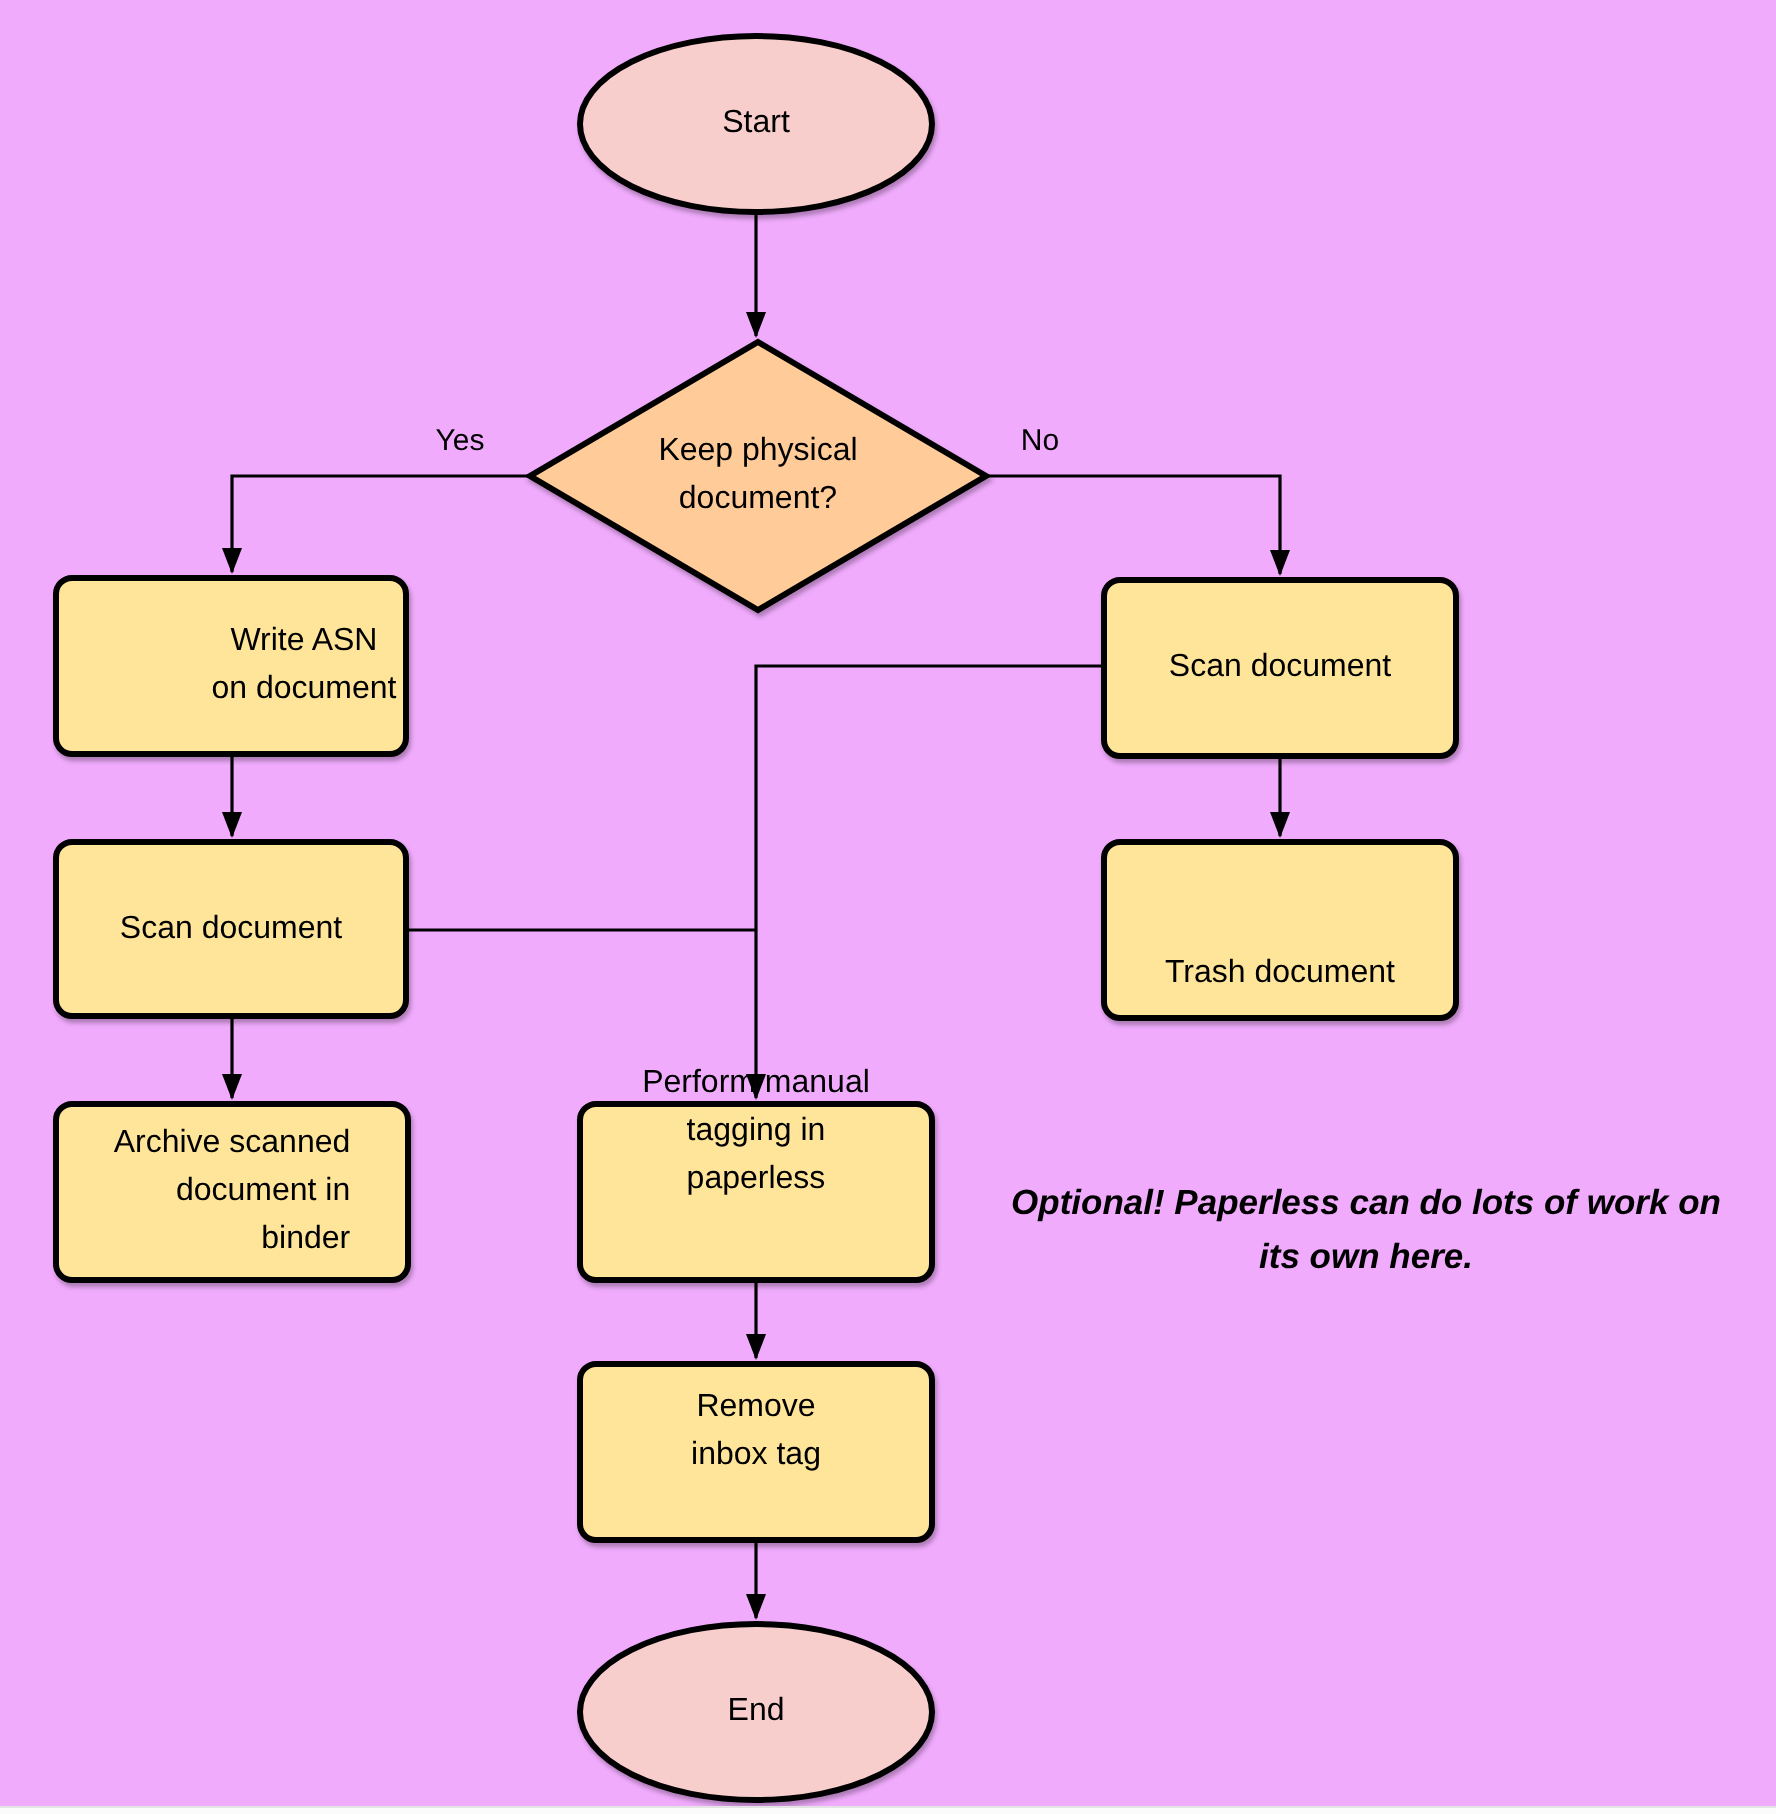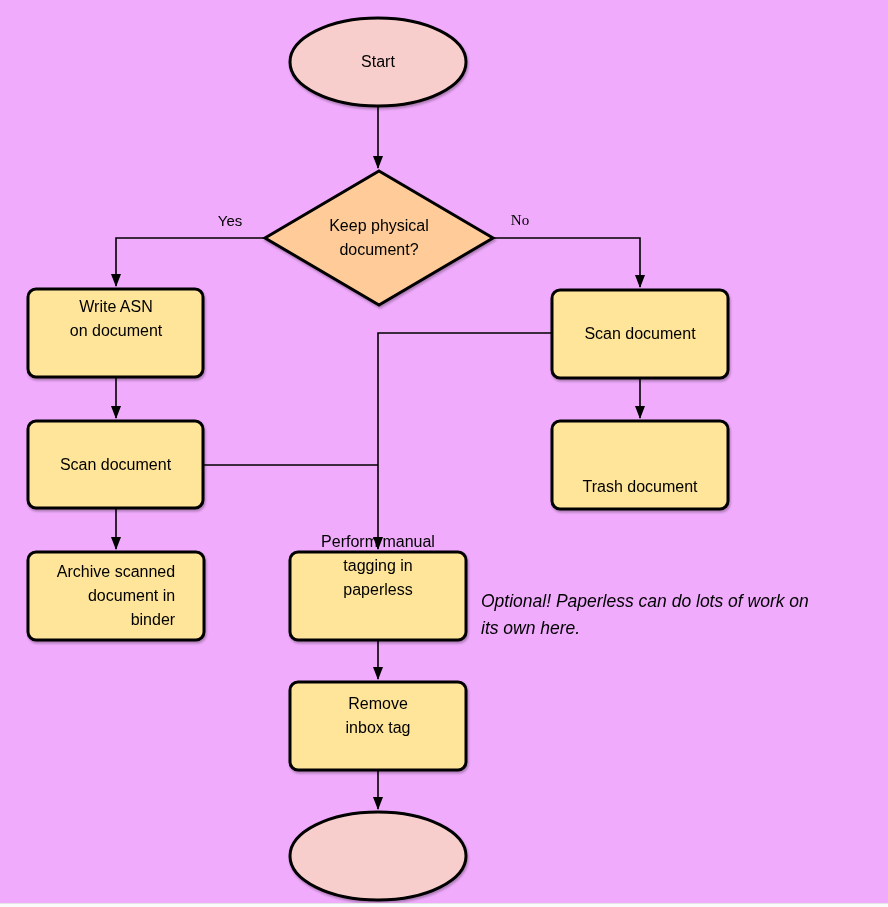--- a/index.html
+++ b/index.html
@@ -36,23 +36,24 @@
     color: #000;
   }
   .note {
     position: absolute;
     left: 481px;
     top: 588px;
     width: 404px;
     font-size: 17.5px;
     font-style: italic;
     line-height: 27px;
-    text-align: left;
+    text-align: center;
     white-space: pre-line;
     color: #000;
+    font-weight: bold;
   }
   .page-bottom-edge {
     position: absolute;
     left: 0;
     top: 903px;
     width: 888px;
     height: 4px;
     background: #fbfbfb;
     border-top: 1px solid #e4e4e4;
   }
@@ -94,43 +95,44 @@
       <rect class="shape" x="290" y="682" width="176" height="88" rx="8" fill="#ffe599"></rect>
       <ellipse class="shape" cx="378" cy="856" rx="88" ry="44" fill="#f8cecc"></ellipse>
     </g>
   </svg>
 
   <div class="label" style="left:290px; top:18px; width:176px; height:88px;">Start</div>
 
   <div class="label" style="left:279px; top:171px; width:200px; height:134px;">Keep physical
 document?</div>
 
-  <div class="label" style="left:28px; top:275px; width:176px; height:88px;">Write ASN
+  <div class="label" style="left:28px; top:289px; width:176px; height:88px;padding-left:36px;">Write ASN
 on document</div>
 
   <div class="label" style="left:28px; top:421px; width:175px; height:87px;">Scan document</div>
 
   <div class="label" style="left:28px; top:552px; width:176px; height:88px;text-align:right;">Archive scanned
 document in
 binder</div>
 
   <div class="label" style="left:552px; top:290px; width:176px; height:88px;">Scan document</div>
 
   <div class="label" style="left:552px; top:431px; width:176px; height:112px;">Trash document</div>
 
   <div class="label" style="left:290px; top:522px; width:176px; height:88px;">Perform manual
 tagging in
 paperless</div>
 
   <div class="label" style="left:290px; top:672px; width:176px; height:88px;">Remove
 inbox tag</div>
 
+  <div class="label" style="left:290px; top:812px; width:176px; height:88px;">End</div>
 
   <div class="edge-label" style="left:200px; top:207px; width:60px; height:26px;">Yes</div>
 
-  <div class="edge-label" style="left:490px; top:207px; width:60px; height:26px;font-family:Liberation Serif, serif;">No</div>
+  <div class="edge-label" style="left:490px; top:207px; width:60px; height:26px;">No</div>
 
   <div class="note">Optional! Paperless can do lots of work on
 its own here.</div>
 
   <div class="page-bottom-edge"></div>
 
 </div>
 
 </body></html>

